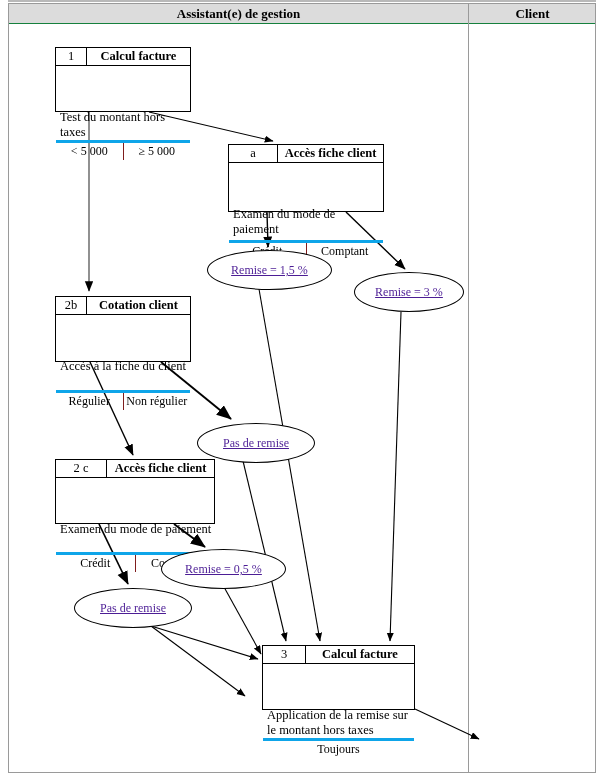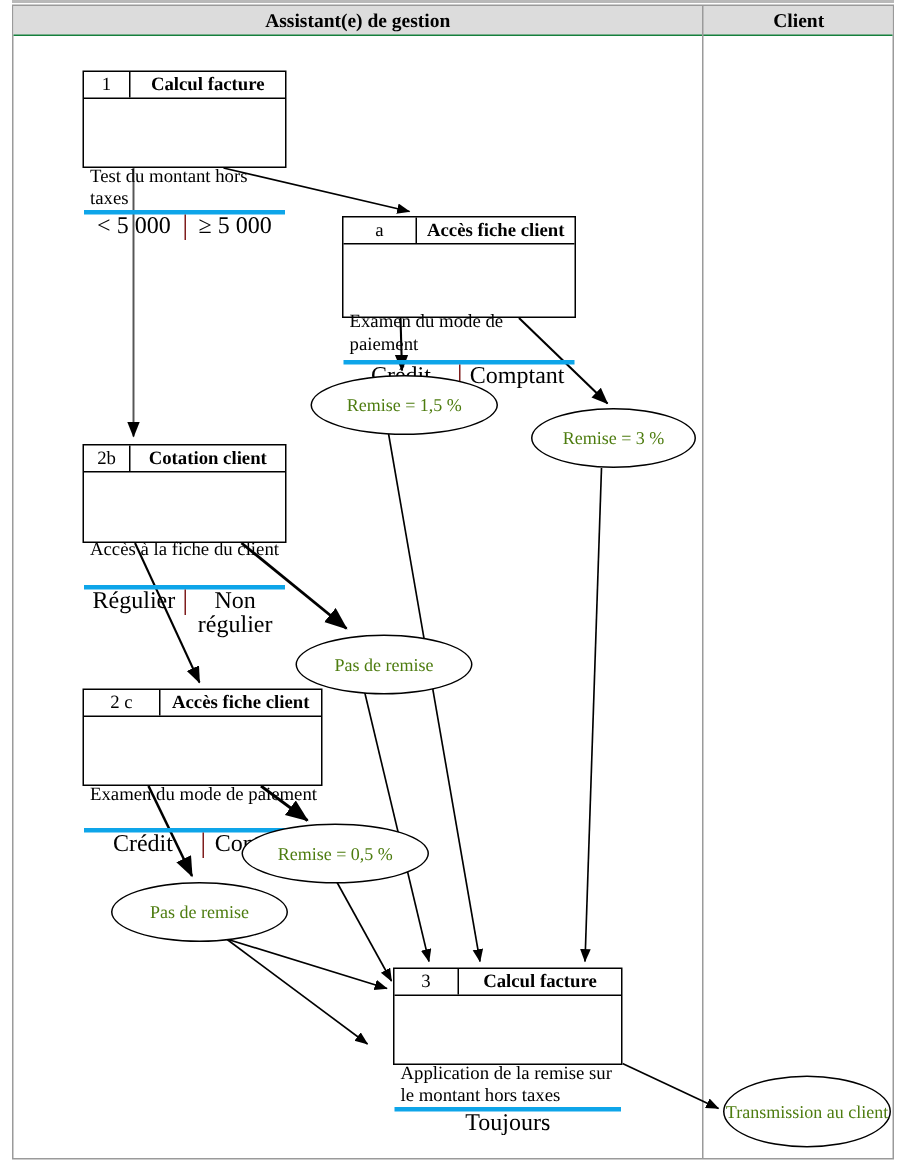--- a/index.html
+++ b/index.html
@@ -102,21 +102,21 @@
     margin-top: 44px;
   }
   .pbox .row-opts {
     display: flex;
     height: 17px;
   }
   .pbox .row-opts .opt {
     flex: 1;
     text-align: center;
     line-height: 16px;
-    font-size: 16px;
+    font-size: 12px;
   }
   .pbox .row-opts .opt.sep {
     border-left: 1px solid #7f1d1d;
   }
   .pbox .row-opts .opt.single {
     flex: 1;
   }
 
   
   #box-1  { left: 46px;  top: 43px;  width: 136px; height: 65px; }
@@ -141,23 +141,24 @@
     position: absolute;
     border: 1.3px solid #000;
     border-radius: 50%;
     background: #fff;
     display: flex;
     align-items: center;
     justify-content: center;
     text-align: center;
     font-size: 12px;
     line-height: 14px;
-    color: #4d7c0f;
+    color: #4c1d95;
     box-sizing: border-box;
     z-index: 5;
+    text-decoration: underline;
   }
   #ell-15  { left: 198px; top: 246px; width: 125px; height: 40px; }
   #ell-3   { left: 345px; top: 268px; width: 110px; height: 40px; }
   #ell-pdr1{ left: 188px; top: 419px; width: 118px; height: 40px; }
   #ell-05  { left: 152px; top: 545px; width: 125px; height: 40px; }
   #ell-pdr2{ left: 65px;  top: 584px; width: 118px; height: 40px; }
   #ell-tx  { left: 473px; top: 713px; width: 112px; height: 48px; }
 
   
   #links {
@@ -279,16 +280,15 @@
       <div class="row-opts">
         <div class="opt single">Toujours</div>
       </div>
     </div>
 
     <div class="ell" id="ell-15">Remise = 1,5 %</div>
     <div class="ell" id="ell-3">Remise = 3 %</div>
     <div class="ell" id="ell-pdr1">Pas de remise</div>
     <div class="ell" id="ell-05">Remise = 0,5 %</div>
     <div class="ell" id="ell-pdr2">Pas de remise</div>
-    <div class="ell" id="ell-tx">Transmission au client</div>
 
   </div>
 </div>
 
 </body></html>

